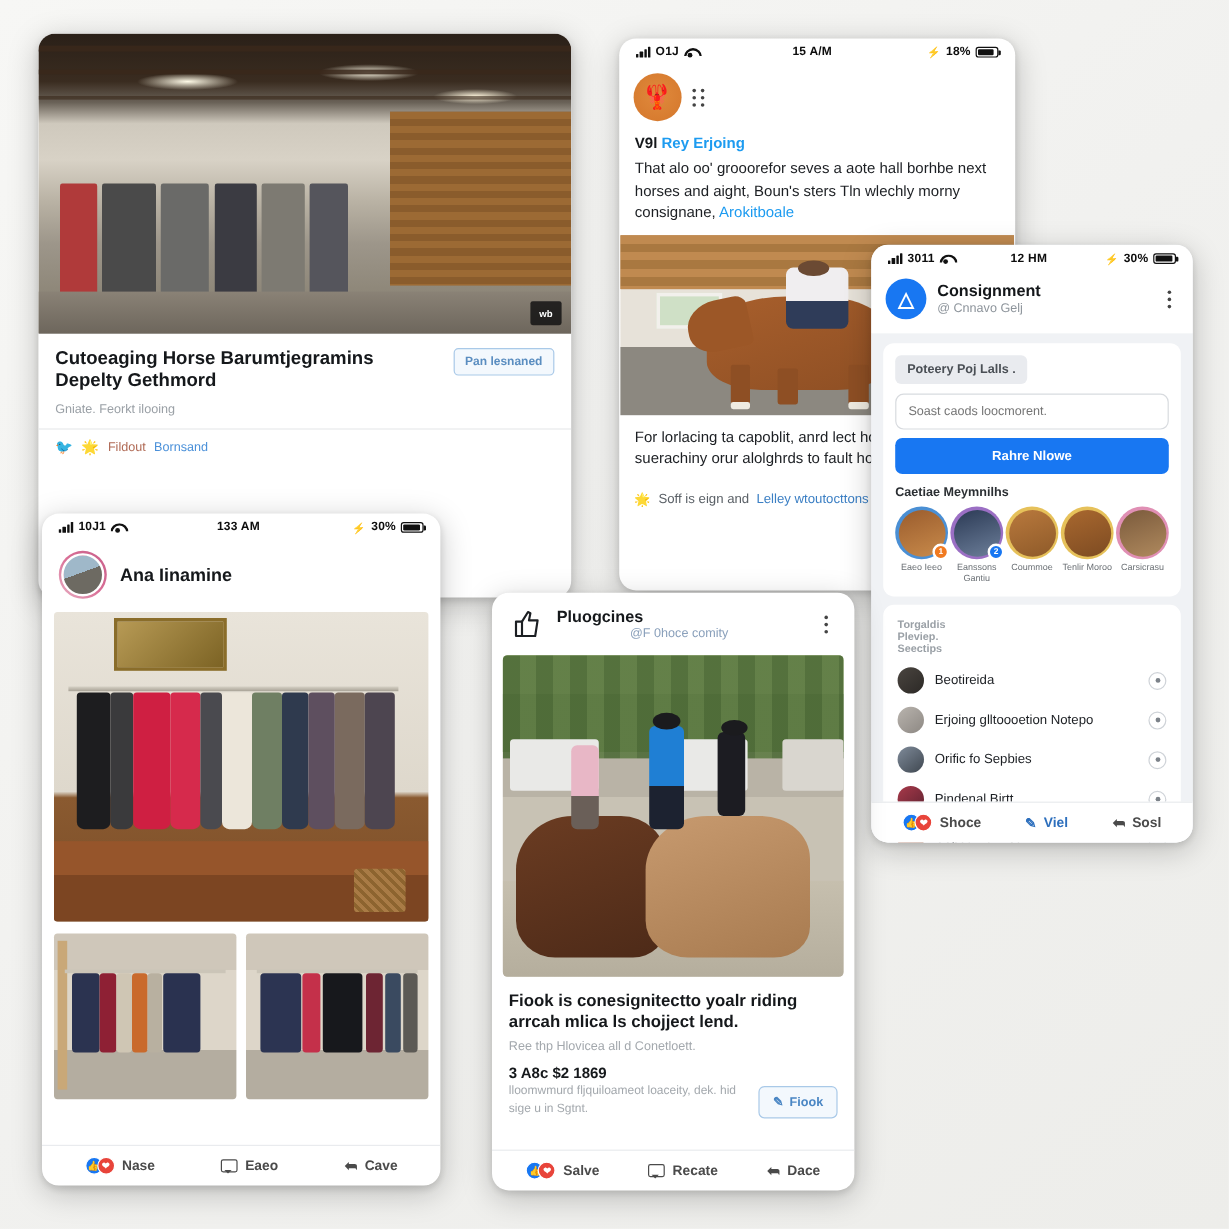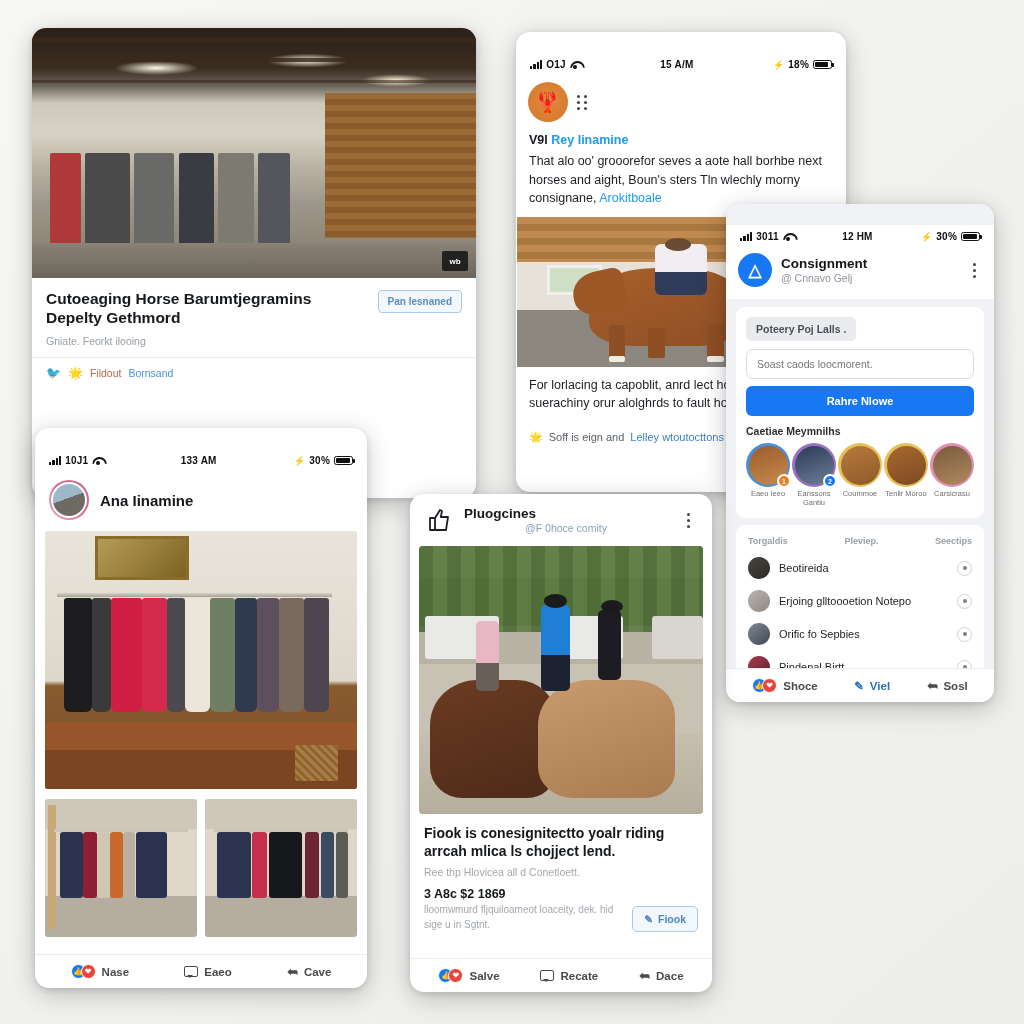--- a/index.html
+++ b/index.html
@@ -13,21 +13,21 @@
   #stage { position: relative; width: 1024px; height: 1024px;
            background: linear-gradient(140deg,#f7f7f5 0%,#f1f1ef 50%,#ededea 100%); }
 
   .card { position: absolute; background:#fff; border-radius:14px;
           box-shadow: 0 6px 26px rgba(0,0,0,.22), 0 2px 6px rgba(0,0,0,.12);
           overflow: hidden; }
 
   
   .statusbar { display:flex; align-items:flex-end; justify-content:space-between;
                padding: 6px 14px 3px 14px; font-size:10px; font-weight:700;
-               color:#0d0d0d; letter-spacing:.2px;margin-top:21px; }
+               color:#0d0d0d; letter-spacing:.2px; }
   .sb-left, .sb-right { display:flex; align-items:center; gap:4px; }
   .bars { display:flex; align-items:flex-end; gap:1.2px; height:9px; }
   .bars i { display:block; width:2.2px; background:#111; border-radius:.5px; }
   .bars i:nth-child(1){height:3px}.bars i:nth-child(2){height:5px}
   .bars i:nth-child(3){height:7px}.bars i:nth-child(4){height:9px}
   .wifi { width:11px; height:9px; position:relative; }
   .wifi::before{content:"";position:absolute;left:0;top:1px;width:11px;height:11px;
     border:2px solid #111;border-radius:50%;clip-path:polygon(0 0,100% 0,100% 45%,0 45%);}
   .wifi::after{content:"";position:absolute;left:3.6px;top:5px;width:4px;height:4px;
     background:#111;border-radius:50%;}
@@ -186,21 +186,21 @@
   .stories{display:flex;justify-content:space-between;}
   .story{width:44px;text-align:center;}
   .story-ring{width:44px;height:44px;border-radius:50%;padding:2.5px;position:relative;}
   .story-inner{width:100%;height:100%;border-radius:50%;overflow:hidden;background:#bba;}
   .story-badge{position:absolute;right:-1px;bottom:-1px;width:14px;height:14px;border-radius:50%;
     border:2px solid #fff;display:flex;align-items:center;justify-content:center;
     font-size:7px;color:#fff;font-weight:700;}
   .story-lbl{font-size:7.5px;color:#6b7075;margin-top:3px;line-height:1.18;}
 
   .list-head{display:flex;justify-content:space-between;padding:4px 2px 6px 2px;
-    font-size:9px;color:#9aa0a6;font-weight:600;}
+    font-size:9px;color:#9aa0a6;font-weight:600;flex-direction:column;}
   .mrow{display:flex;align-items:center;gap:9px;padding:5.5px 2px;}
   .mrow .avatar{width:22px;height:22px;}
   .mname{flex:1;font-size:11px;font-weight:400;color:#1c1f23;white-space:nowrap;overflow:hidden;}
   .mbtn{width:15px;height:15px;border-radius:50%;border:1px solid #cfd3d8;
     display:flex;align-items:center;justify-content:center;cursor:pointer;}
   .mbtn i{width:4px;height:4px;border-radius:50%;background:#7c8289;display:block;}
 
   
   .ig-head{display:flex;align-items:center;gap:11px;padding:11px 14px;}
   .ig-ring{width:40px;height:40px;border-radius:50%;padding:2px;
@@ -304,21 +304,21 @@
             <i></i>
             <i></i>
             <i></i>
           </div>
       </div>
     </div>
 
     <div class="tw-body">
       <div class="tw-tag">
         <span>V9l</span>
-        <b>Rey Iinamine</b>
+        <b>Rey Erjoing</b>
       </div>
       <div class="tw-text">
         <span>That alo oo' grooorefor seves a aote hall borhbe next horses and aight, Boun's sters Tln wlechly morny consignane,</span>
         <a href="#">Arokitboale</a>
       </div>
     </div>
 
     <div class="photo ph-barn" style="height:150px;margin:0 1px;">
       <div class="planks"></div>
       <div class="win"></div>

